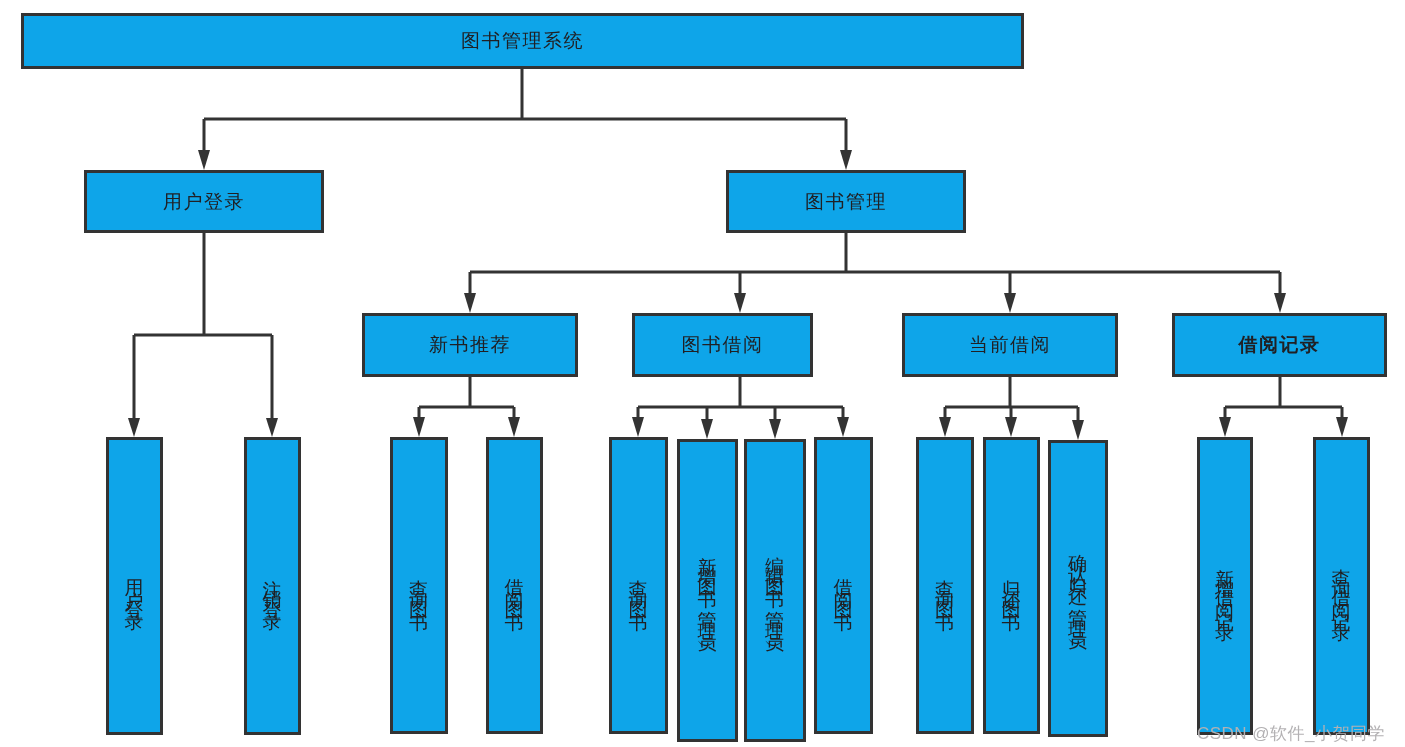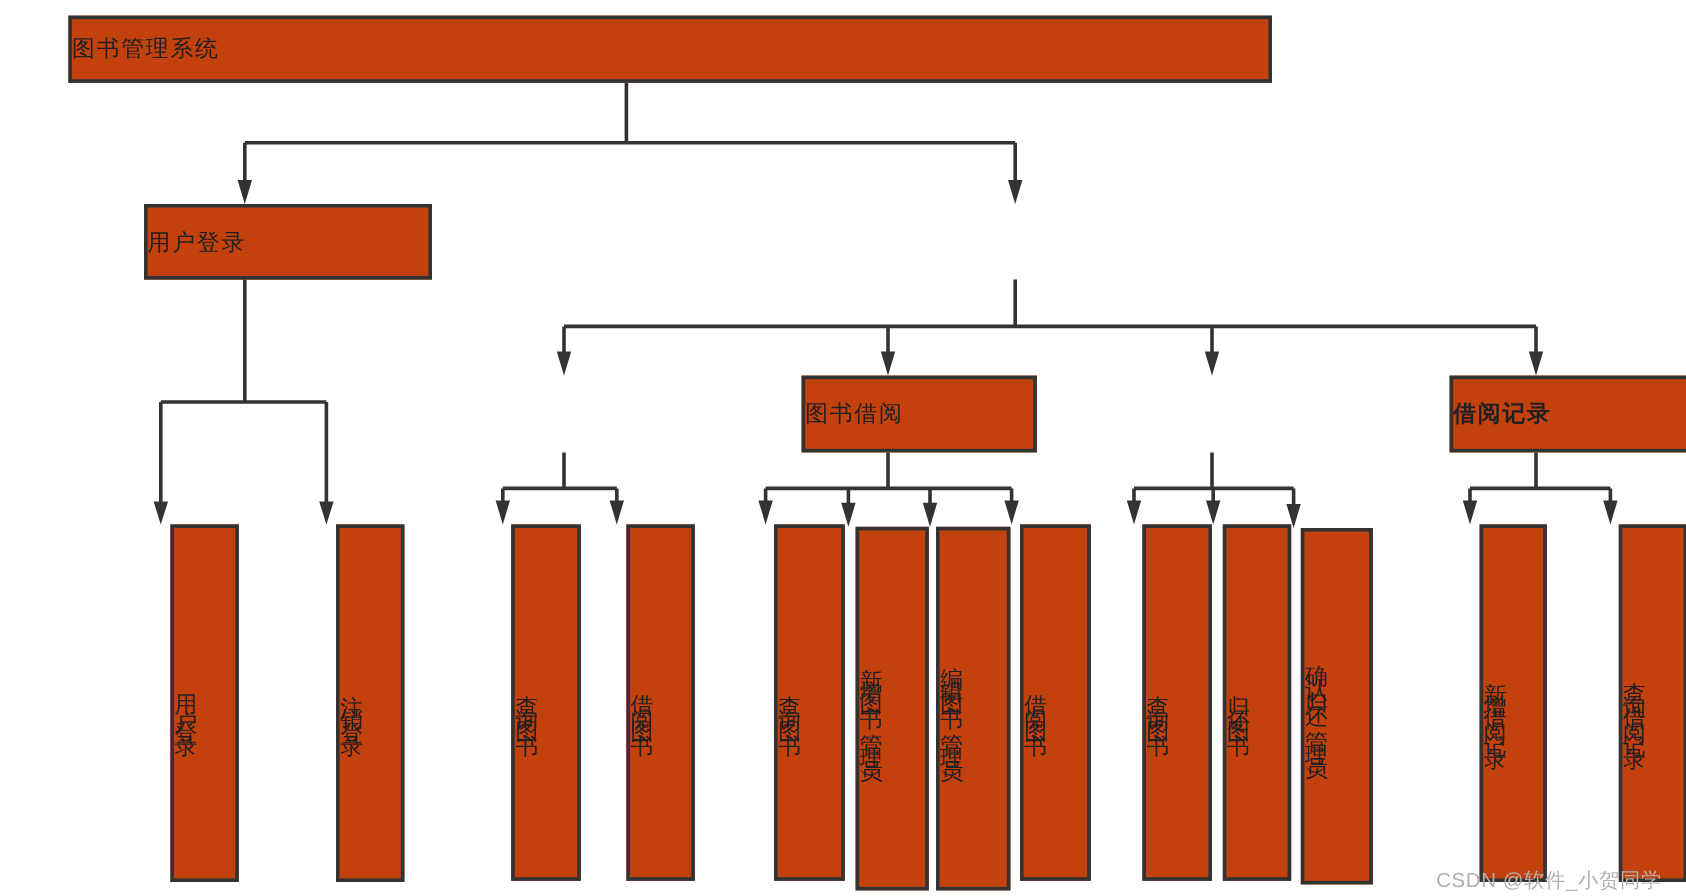--- a/index.html
+++ b/index.html
@@ -19,24 +19,23 @@
     color:var(--text);
   }
   .connectors{
     position:absolute;left:0;top:0;width:1405px;height:747px;
     color:var(--line);
   }
   .box{
     position:absolute;
     box-sizing:border-box;
     border:3px solid var(--border);
-    background:#c2410c;
-    display:flex;align-items:center;
+    background:#0ea5e9;
+    display:flex;align-items:center;justify-content:center;
     text-align:center;
-    margin-left:36px;
   }
   .hlabel{
     font-size:19px;
     letter-spacing:1.5px;
     white-space:nowrap;
   }
   .leaf span{
     writing-mode:vertical-rl;
     text-orientation:mixed;
     font-size:19px;
@@ -107,23 +106,32 @@
     </g>
   </svg>
 
   <div class="box" style="left:21px;top:13px;width:1003px;height:56px;">
     <span class="hlabel">图书管理系统</span>
   </div>
 
   <div class="box" style="left:84px;top:170px;width:240px;height:63px;">
     <span class="hlabel">用户登录</span>
   </div>
+  <div class="box" style="left:726px;top:170px;width:240px;height:63px;">
+    <span class="hlabel">图书管理</span>
+  </div>
 
-  <div class="box" style="left:632px;top:313px;width:196px;height:64px;">
+  <div class="box" style="left:362px;top:313px;width:216px;height:64px;">
+    <span class="hlabel">新书推荐</span>
+  </div>
+  <div class="box" style="left:632px;top:313px;width:181px;height:64px;">
     <span class="hlabel">图书借阅</span>
+  </div>
+  <div class="box" style="left:902px;top:313px;width:216px;height:64px;">
+    <span class="hlabel">当前借阅</span>
   </div>
   <div class="box" style="left:1172px;top:313px;width:215px;height:64px;font-weight:bold;">
     <span class="hlabel">借阅记录</span>
   </div>
 
   <div class="box leaf" style="left:106px;top:437px;width:57px;height:298px;">
     <span>用户登录</span>
   </div>
   <div class="box leaf" style="left:244px;top:437px;width:57px;height:298px;">
     <span>注销登录</span>

